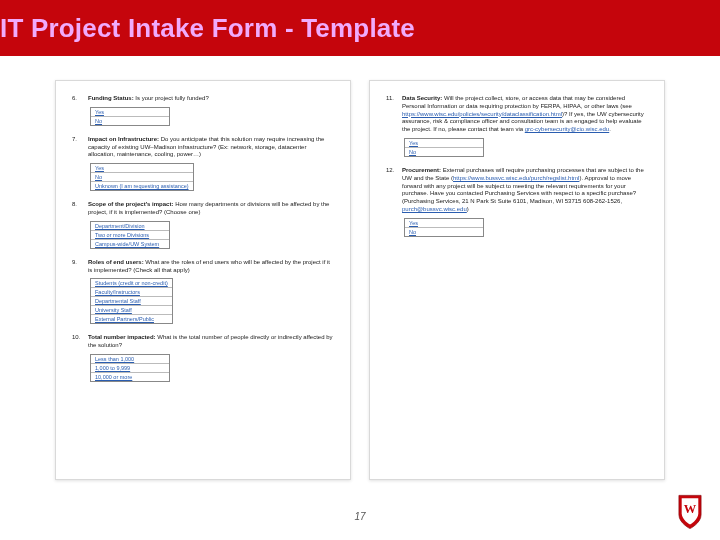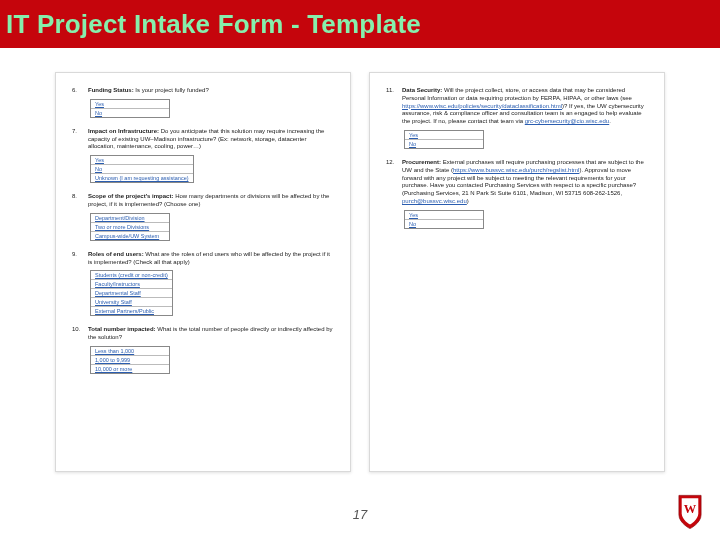--- a/index.html
+++ b/index.html
@@ -1,31 +1,31 @@
 <!DOCTYPE html>
 <html><head>
 <meta charset="utf-8">
 <style>
   * { box-sizing: border-box; margin: 0; padding: 0; }
   body { width: 720px; height: 540px; background: #fff; font-family: Arial, sans-serif; position: relative; overflow: hidden; }
-  .titlebar { background: #c5050c; color: #86efac; height: 48px; display: flex; align-items: center; padding: 0 6px; }
+  .titlebar { background: #c5050c; color: #f0abfc; height: 56px; display: flex; align-items: center; padding: 0 0; }
   .titlebar h1 { font-size: 26px; font-weight: 700; letter-spacing: 0.2px; }
   .pages { display: flex; gap: 18px; justify-content: center; padding: 24px 20px 10px; }
   .page { width: 296px; height: 400px; background: #fff; border: 1px solid #d9d9d9; box-shadow: 0 1px 3px rgba(0,0,0,0.12); padding: 14px 16px; font-size: 6px; color: #222; }
   .q { margin-bottom: 10px; }
   .qline { display: flex; gap: 4px; line-height: 1.3; }
   .num { width: 12px; flex-shrink: 0; }
   .label { font-weight: 700; }
   .txt { font-weight: 400; }
   .link { color: #2a5db0; text-decoration: underline; }
   .opts { margin: 4px 0 0 18px; border: 1px solid #888; display: inline-block; min-width: 80px; }
   .opts .row { border-bottom: 1px solid #bbb; padding: 1px 4px; color: #2a5db0; text-decoration: underline; font-size: 5.5px; white-space: nowrap; }
   .opts .row:last-child { border-bottom: none; }
   .email { color: #2a5db0; text-decoration: underline; }
-  .pagenum { position: absolute; bottom: 18px; left: 0; right: 0; text-align: center; font-size: 13px; color: #555; font-style: italic; }
+  .pagenum { position: absolute; bottom: 18px; left: 0; right: 0; text-align: center; font-size: 10px; color: #555; font-style: italic; }
   .crest { position: absolute; right: 16px; bottom: 10px; width: 28px; height: 36px; }
   .crest svg { width: 100%; height: 100%; }
 </style>
 </head>
 <body>
 
 <div class="titlebar">
   <h1>IT Project Intake Form - Template</h1>
 </div>
 

